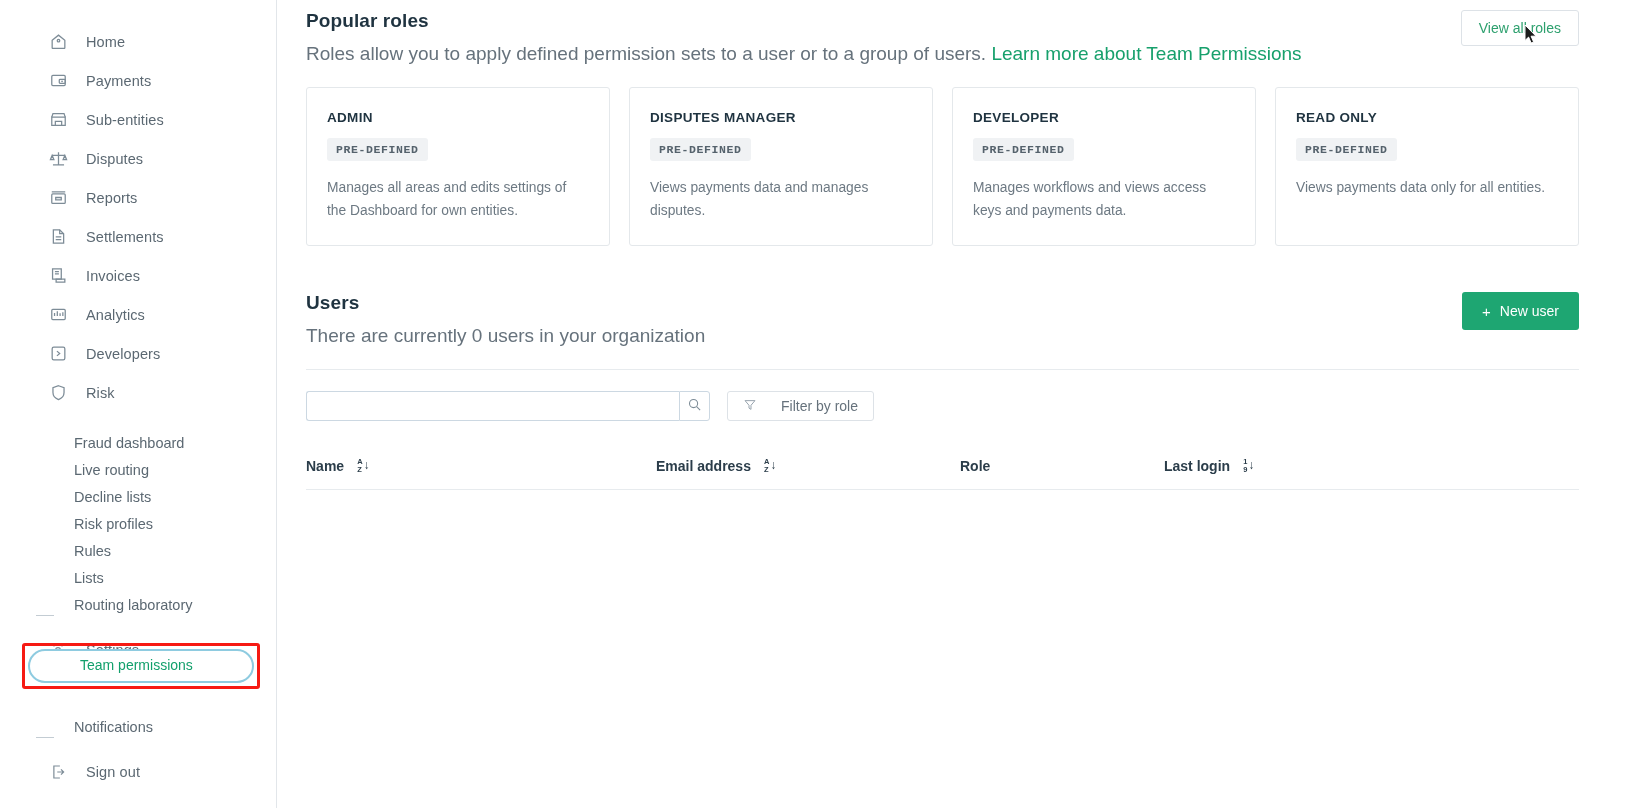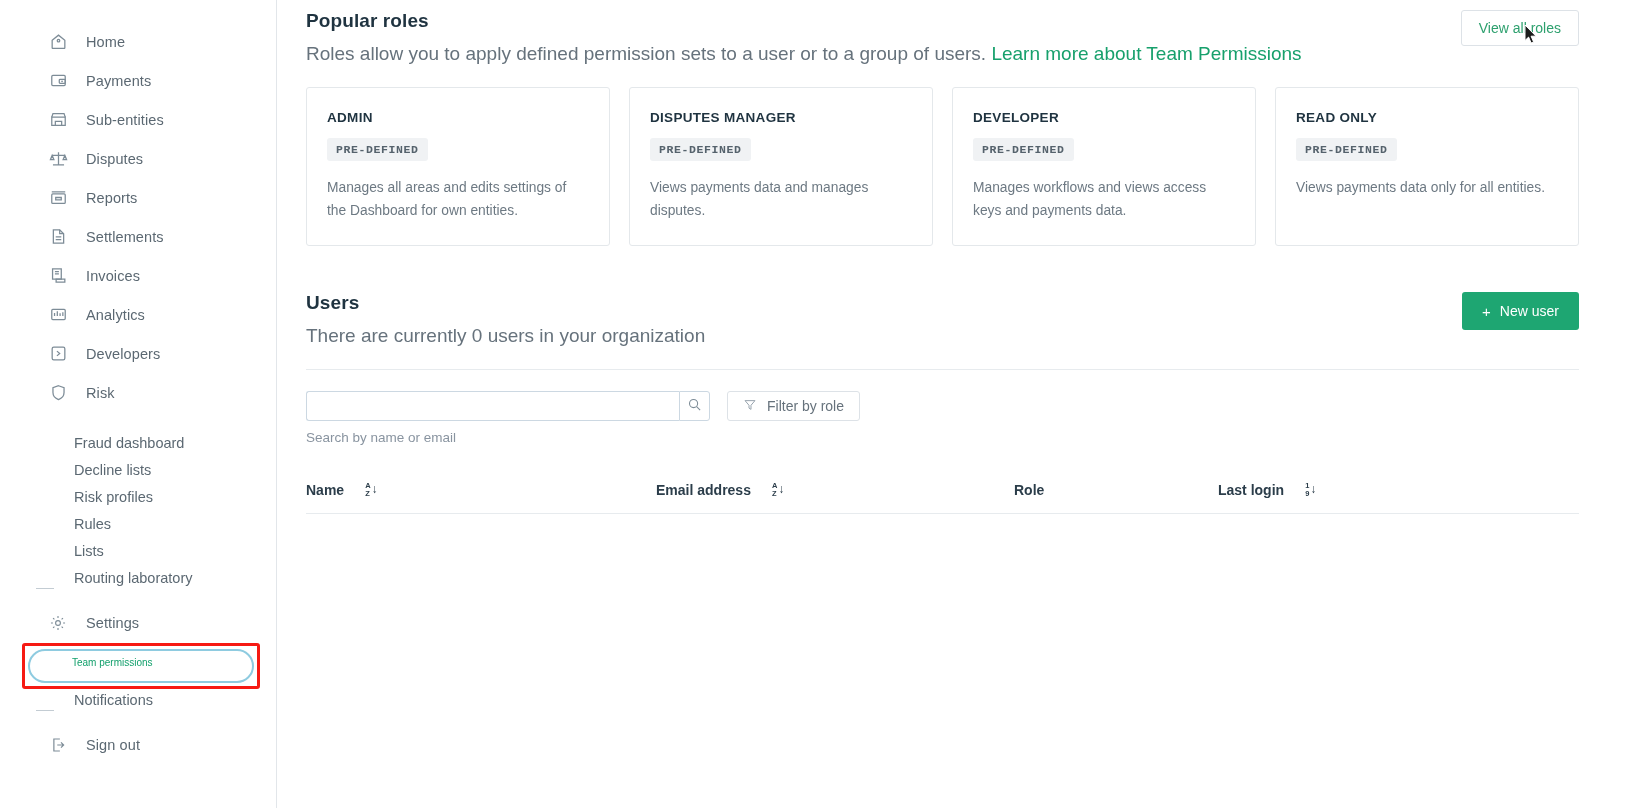--- a/index.html
+++ b/index.html
@@ -65,22 +65,22 @@
     width: 226px; height: 34px;
   }
   .highlight-ring {
     position: absolute; inset: 0;
     border: 2px solid #8ecbe0;
     border-radius: 18px;
     background: #ffffff;
   }
   .highlight-wrap .hl-text {
     position: absolute;
-    left: 44px; top: 8px;
-    font-size: 10px;
+    left: 52px; top: 8px;
+    font-size: 14px;
     color: #13a06c;
     white-space: nowrap;
   }
   .redbox {
     position: absolute;
     left: 22px; top: 643px;
     width: 238px; height: 46px;
     border: 3px solid #f61a13;
     border-radius: 3px;
     pointer-events: none;
@@ -207,45 +207,45 @@
     cursor: pointer;
   }
   .filter-btn {
     height: 30px;
     border: 1px solid #dde2e7;
     border-radius: 3px;
     background: #fff;
     color: #66727c;
     font-size: 14px;
     padding: 0 15px;
-    display: inline-flex; align-items: center; gap: 10px;
+    display: inline-flex; align-items: center; gap: 24px;
     cursor: pointer;
     font-family: "Liberation Sans", sans-serif;
   }
   .helper {
     margin-top: 9px;
     font-size: 13.5px;
     color: #8994a0;
   }
 
   .table { margin-top: 35px; width: 100%; }
   .thead {
     display: flex; align-items: center;
     height: 34px;
     border-bottom: 1px solid #e7ebee;
     padding-bottom: 14px;
   }
   .th {
     font-size: 14px; font-weight: bold; color: #2b3d4a;
-    display: inline-flex; align-items: center; gap: 21px;
+    display: inline-flex; align-items: center; gap: 13px;
     cursor: pointer;
     white-space: nowrap;
   }
   .th.c1 { width: 350px; }
-  .th.c2 { width: 358px; }
+  .th.c2 { width: 304px; }
   .th.c3 { width: 204px; cursor: default; }
   .th.c4 { width: 200px; }
 
   .sorticon {
     display: inline-flex; flex-direction: row; align-items: center;
     gap: 1px;
   }
   .sorticon .chars {
     display: inline-flex; flex-direction: column;
     font-size: 7.5px; line-height: 8px;
@@ -363,20 +363,23 @@
       <span class="ico">
         <svg width="19" height="19" viewBox="0 0 24 24" fill="none" stroke="#7d8c97" stroke-width="1.6">
           <path d="M12 3.5 19 6v6c0 4.5-3.2 7.5-7 9-3.8-1.5-7-4.5-7-9V6z"></path>
         </svg>
       </span>
       <span class="lbl">Risk</span>
     </div>
 
     <div class="nav-sub">
       <span class="lbl">Fraud dashboard</span>
+    </div>
+    <div class="nav-sub">
+      <span class="lbl">Live routing</span>
     </div>
     <div class="nav-sub">
       <span class="lbl">Decline lists</span>
     </div>
     <div class="nav-sub">
       <span class="lbl">Risk profiles</span>
     </div>
     <div class="nav-sub">
       <span class="lbl">Rules</span>
     </div>
@@ -491,21 +494,20 @@
         <button class="filter-btn">
           <span>
             <svg width="14" height="14" viewBox="0 0 24 24" fill="none" stroke="#97a3ad" stroke-width="1.7">
               <path d="M3.5 4.5h17l-6.8 8v7l-3.4-2.2v-4.8z"></path>
             </svg>
           </span>
           <span>Filter by role</span>
         </button>
       </div>
 
-      <div class="helper">Search by name or email</div>
 
       <div class="table">
         <div class="thead">
           <div class="th c1">
             <span>Name</span>
             <span class="sorticon">
               <span class="chars">
                 <span>A</span>
                 <span>Z</span>
               </span>

